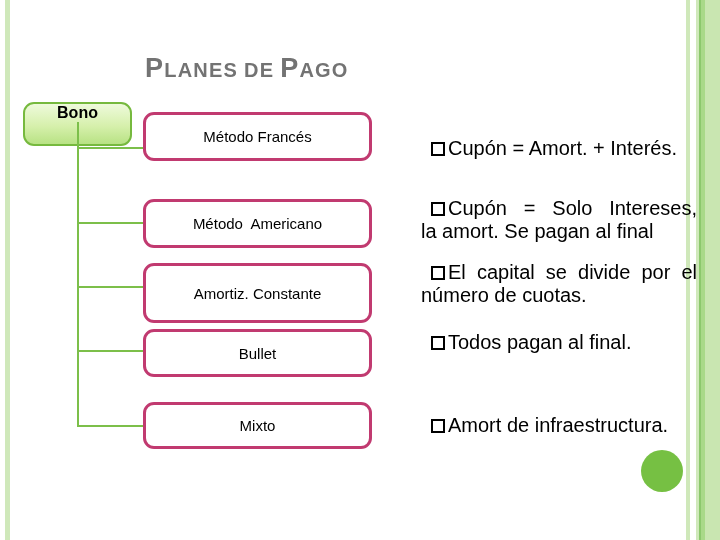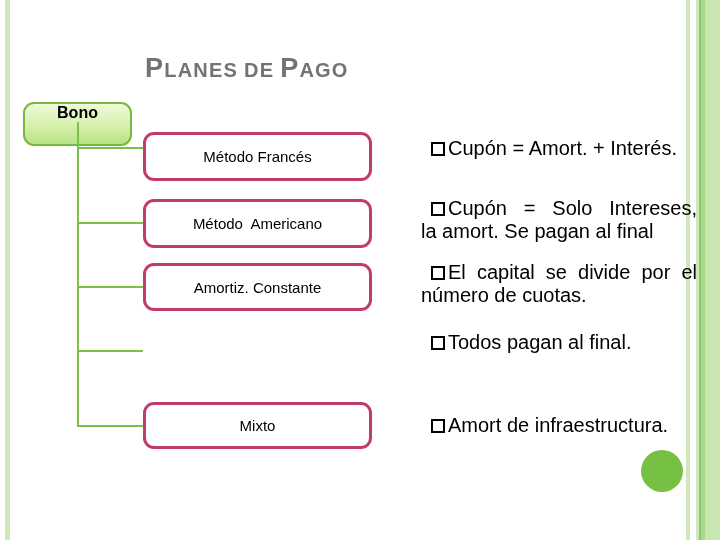--- a/index.html
+++ b/index.html
@@ -55,23 +55,23 @@
   .node-box {
     position: absolute; left: 143px; width: 229px;
     box-sizing: border-box;
     border: 3px solid #c13a70;
     border-radius: 11px;
     background: #ffffff;
     display: flex; align-items: center; justify-content: center;
     font-size: 15px; color: #000;
   }
   .node-label { white-space: pre; }
-  .node-1 { top: 132px; height: 49px; }
+  .node-1 { top: 112px; height: 49px; }
   .node-2 { top: 199px; height: 49px; text-align: right; }
-  .node-3 { top: 263px; height: 48px; }
+  .node-3 { top: 263px; height: 60px; }
   .node-4 { top: 329px; height: 48px; }
   .node-5 { top: 402px; height: 47px; }
 
   
   .note {
     position: absolute; left: 412px; width: 276px;
     font-size: 20px; line-height: 23px; color: #000; margin-left: 9px;
   }
   .note-1 { top: 137px; }
   .note-2 { top: 197px; }
@@ -126,20 +126,23 @@
 
   <div class="node-box node-1">
     <span class="node-label">Método Francés</span>
   </div>
   <div class="node-box node-2">
     <span class="node-label">Método  Americano</span>
   </div>
   <div class="node-box node-3">
     <span class="node-label">Amortiz. Constante</span>
   </div>
+  <div class="node-box node-4">
+    <span class="node-label">Bullet</span>
+  </div>
   <div class="node-box node-5">
     <span class="node-label">Mixto</span>
   </div>
 
   <div class="note note-1">
     <div class="note-line note-first"><span class="bullet-square"></span><span>Cupón = Amort. + Interés.</span></div>
   </div>
 
   <div class="note note-2">
     <div class="note-line note-first stretch"><span class="bullet-square"></span><span>Cupón = Solo Intereses,</span></div>

